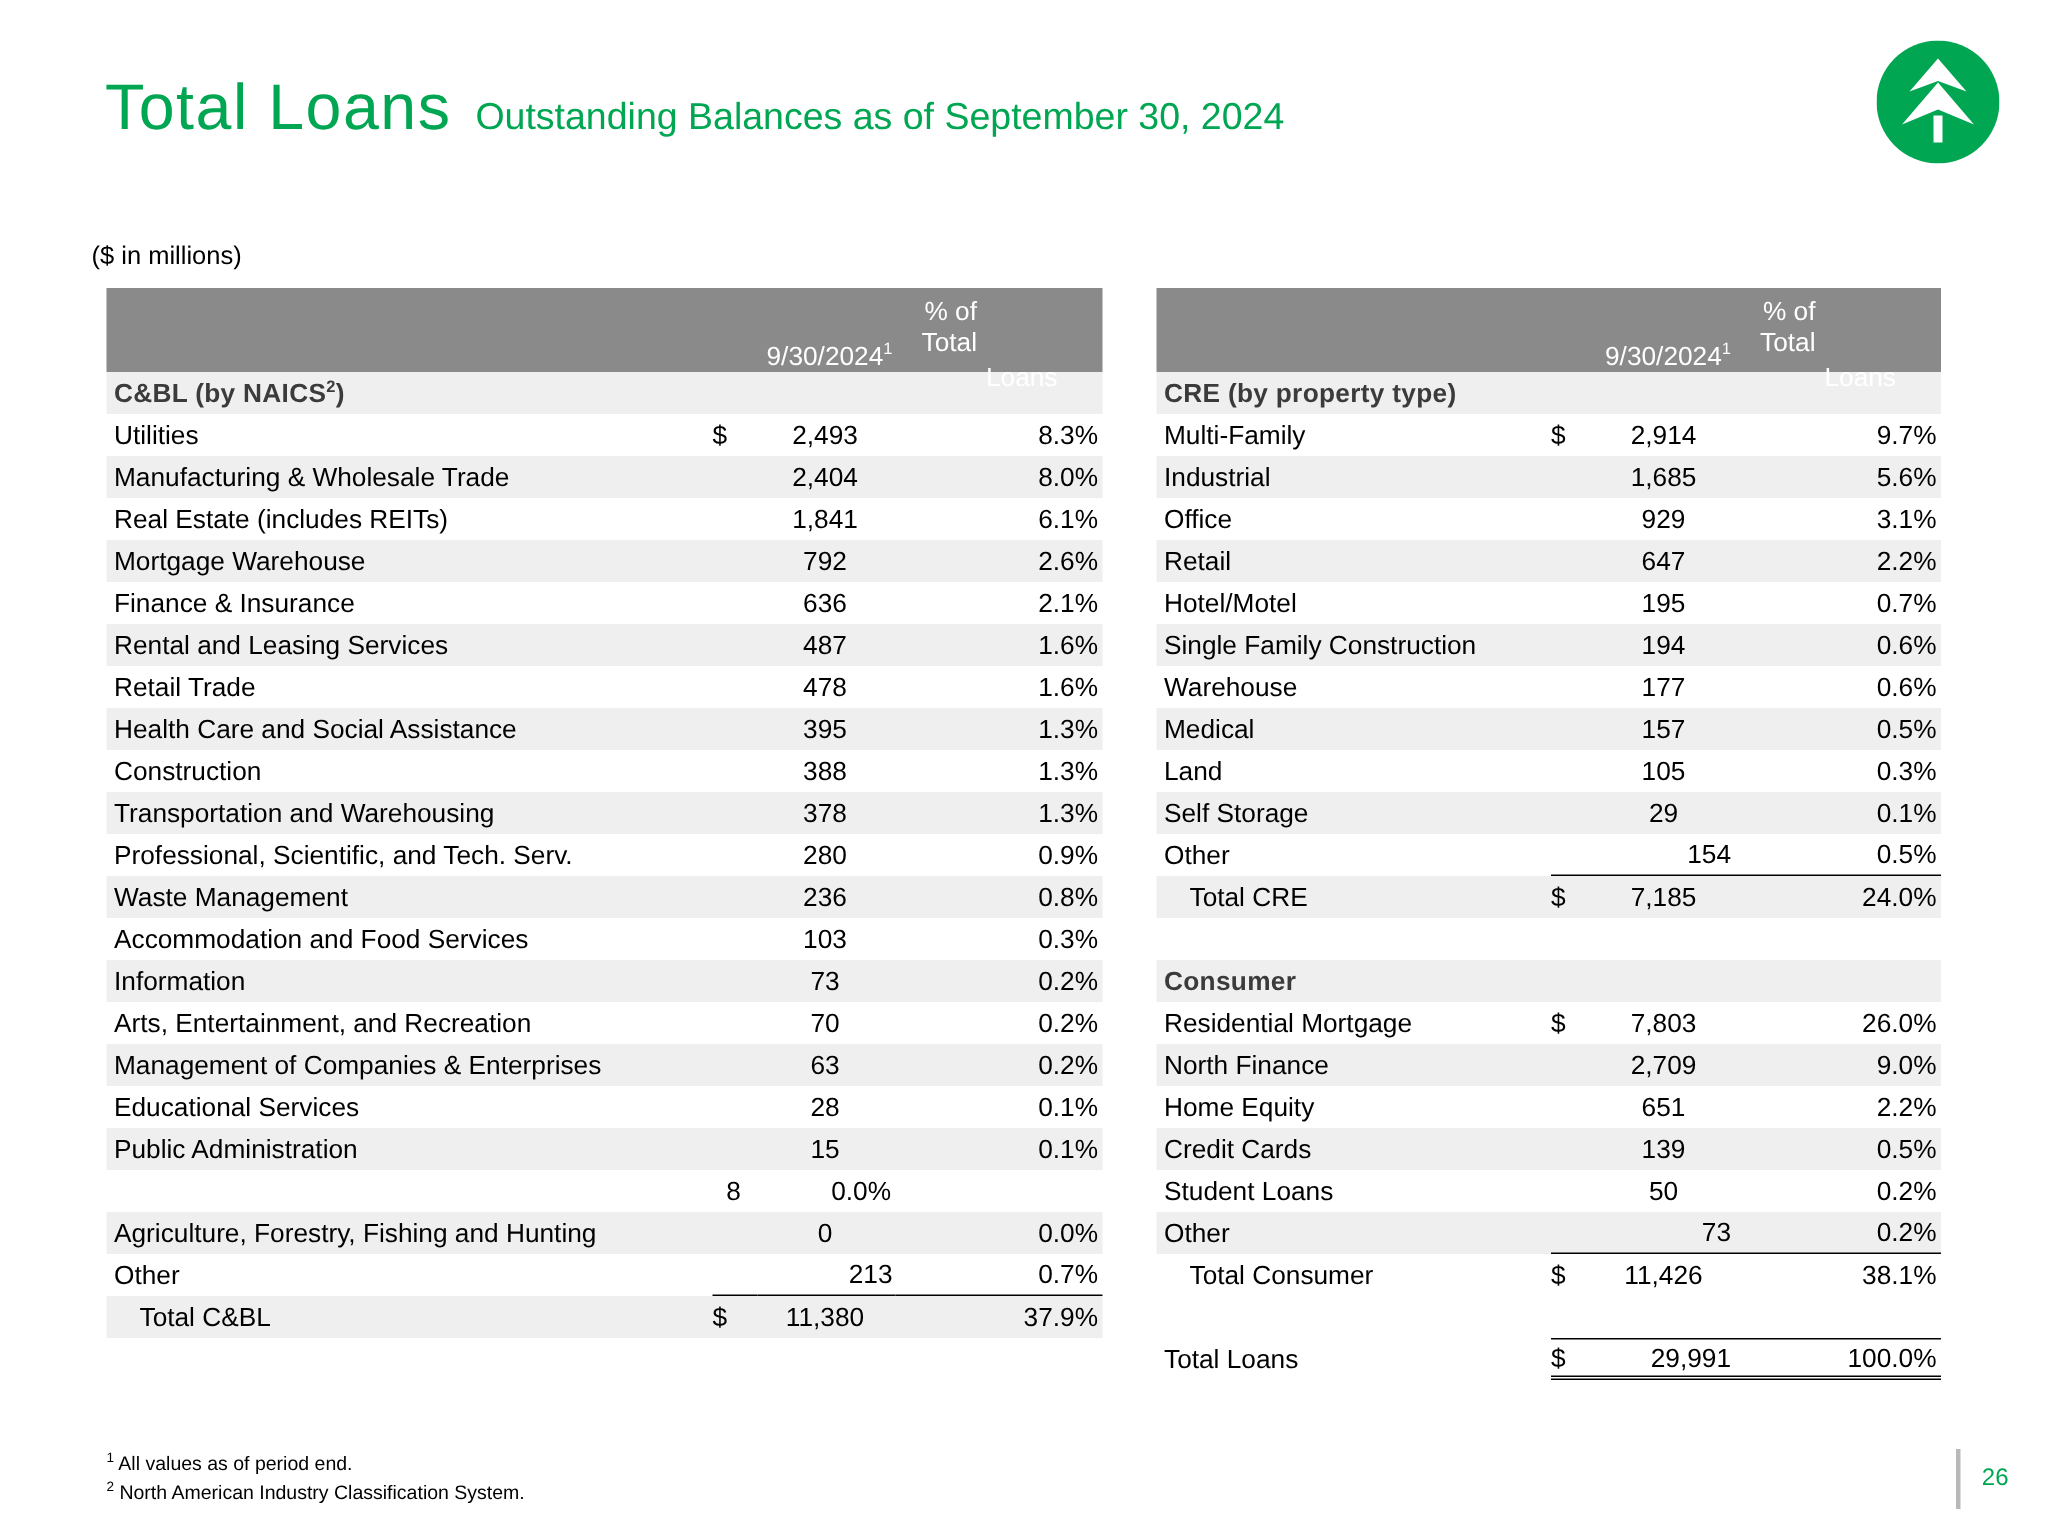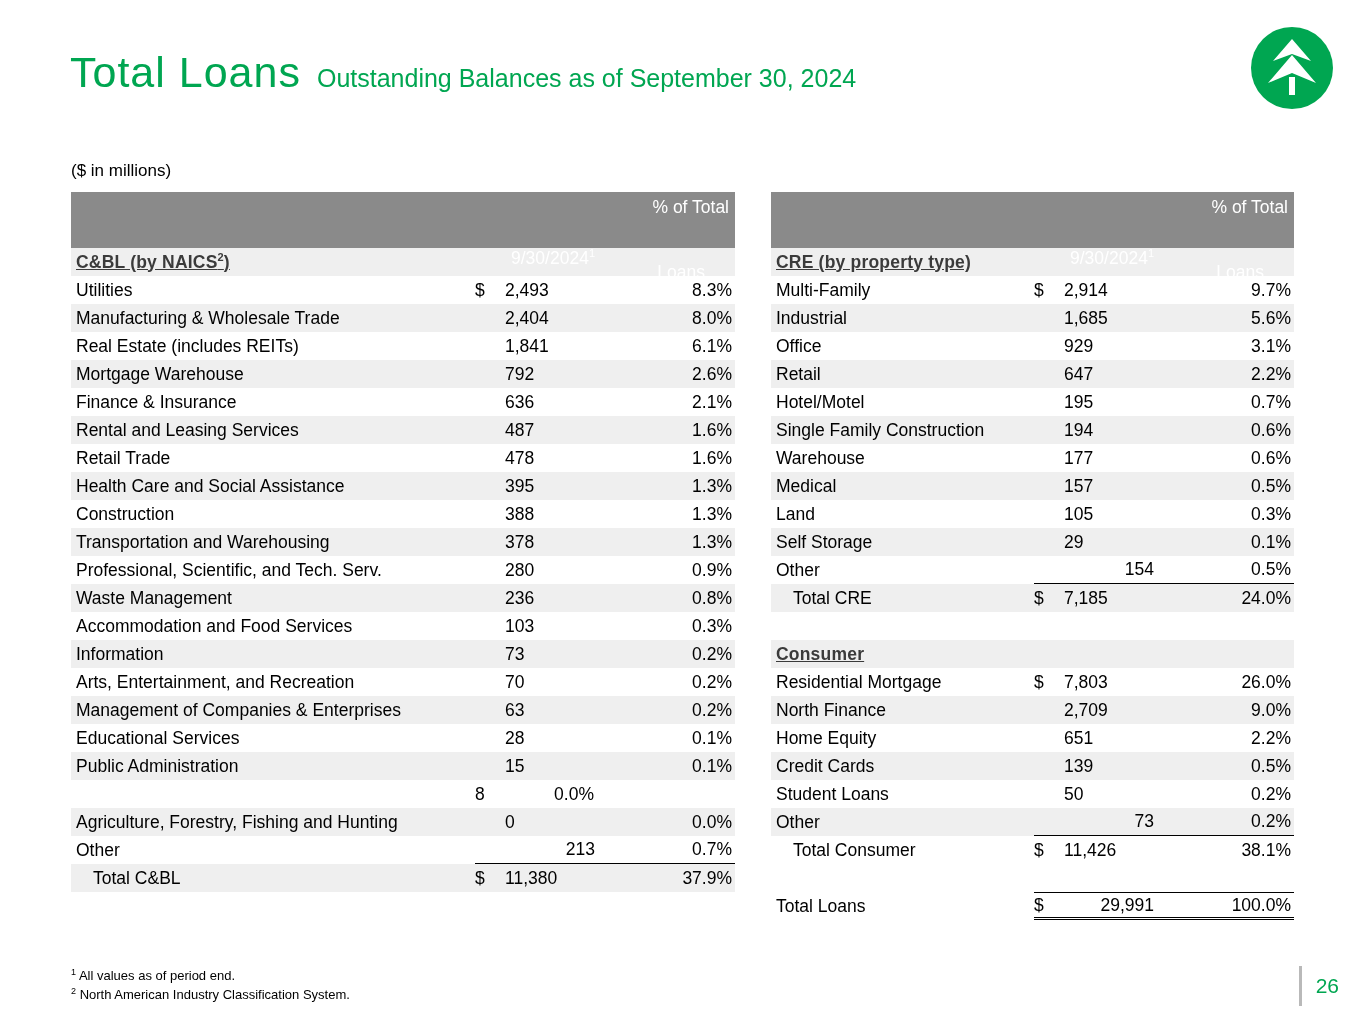--- a/index.html
+++ b/index.html
@@ -19,53 +19,53 @@
 
   
   .title-row { position:absolute; left:70px; top:48px; display:flex; align-items:baseline; gap:16px; white-space:nowrap; }
   .page-title { color:var(--green); font-size:43px; font-weight:400; letter-spacing:1px; }
   .page-subtitle { color:var(--green); font-size:25px; font-weight:400; }
 
   
   .logo { position:absolute; left:1251px; top:27px; width:82px; height:82px; }
 
   
-  .units-note { position:absolute; left:71px; top:161px; font-size:17px; }
+  .units-note { position:absolute; left:61px; top:161px; font-size:17px; }
 
   
   .fin-table { position:absolute; top:192px; font-size:17.5px; }
   #table-left  { left:71px;  width:664px; }
   #table-right { left:771px; width:523px; }
 
   .thead {
     display:grid;
     grid-template-columns:minmax(0,1fr) 122px 138px;
     height:56px;
     background:var(--hdr-gray);
     color:#fff;
   }
   .th-date { align-self:end; text-align:right; padding:0 2px 20px 0; }
-  .th-pct  { display:flex; flex-direction:column; justify-content:space-between; padding:5px 0 6px 0; }
+  .th-pct  { display:flex; flex-direction:row; justify-content:space-between; padding:5px 0 6px 0; }
   .th-pct .pct1 { text-align:right; padding-right:6px; }
   .th-pct .pct2 { text-align:right; padding-right:30px;margin-top:44px; }
 
   .row {
     display:grid;
     grid-template-columns:minmax(0,1fr) 30px 92px 138px;
     align-items:center;
     height:28px;
   }
   .row.spacer { background:transparent; }
   .row.shaded { background:var(--stripe); }
   .c.label { padding-left:5px; white-space:nowrap; overflow:hidden; }
-  .row.section .c.label { font-weight:700; color:#3b3b3b; letter-spacing:.2px;text-decoration:underline; }
+  .row.section .c.label { font-weight:700; color:#3b3b3b; letter-spacing:.2px; }
   .row.total .c.label, .row.grandtotal .c.label { white-space:nowrap; }
   .row.total .c.label { padding-left:22px; }
   .c.dollar { text-align:left; }
-  .c.value  { text-align:left; padding-right:2px; }
+  .c.value  { text-align:center; padding-right:2px; }
   .c.pct    { text-align:right; padding-right:3px; }
 
   .row.rule-under .c.dollar,
   .row.rule-under .c.value,
   .row.rule-under .c.pct { border-bottom:1.5px solid #000; height:100%; display:flex; align-items:center; }
   .row.rule-under .c.value { justify-content:flex-end; }
   .row.rule-under .c.pct   { justify-content:flex-end; }
 
   .row.grandtotal .c.dollar,
   .row.grandtotal .c.value,
@@ -79,21 +79,21 @@
 
   sup { font-size:11px; vertical-align:super; line-height:0; }
 
   
   .footnotes { position:absolute; left:71px; top:966px; font-size:13px; line-height:19px; }
   .footnote sup { font-size:9px; }
 
   
   .pagenum-wrap { position:absolute; right:26px; bottom:18px; display:flex; align-items:center; gap:14px; }
   .pagenum-bar { width:3px; height:40px; background:#b9b9b9; }
-  .page-number { color:var(--green); font-size:21px; }
+  .page-number { color:var(--green); font-size:16px; }
 </style>
 </head>
 <body>
 
 <div class="slide">
 
   <div class="title-row">
     <span class="page-title">Total Loans</span>
     <span class="page-subtitle">Outstanding Balances as of September 30, 2024</span>
   </div>

